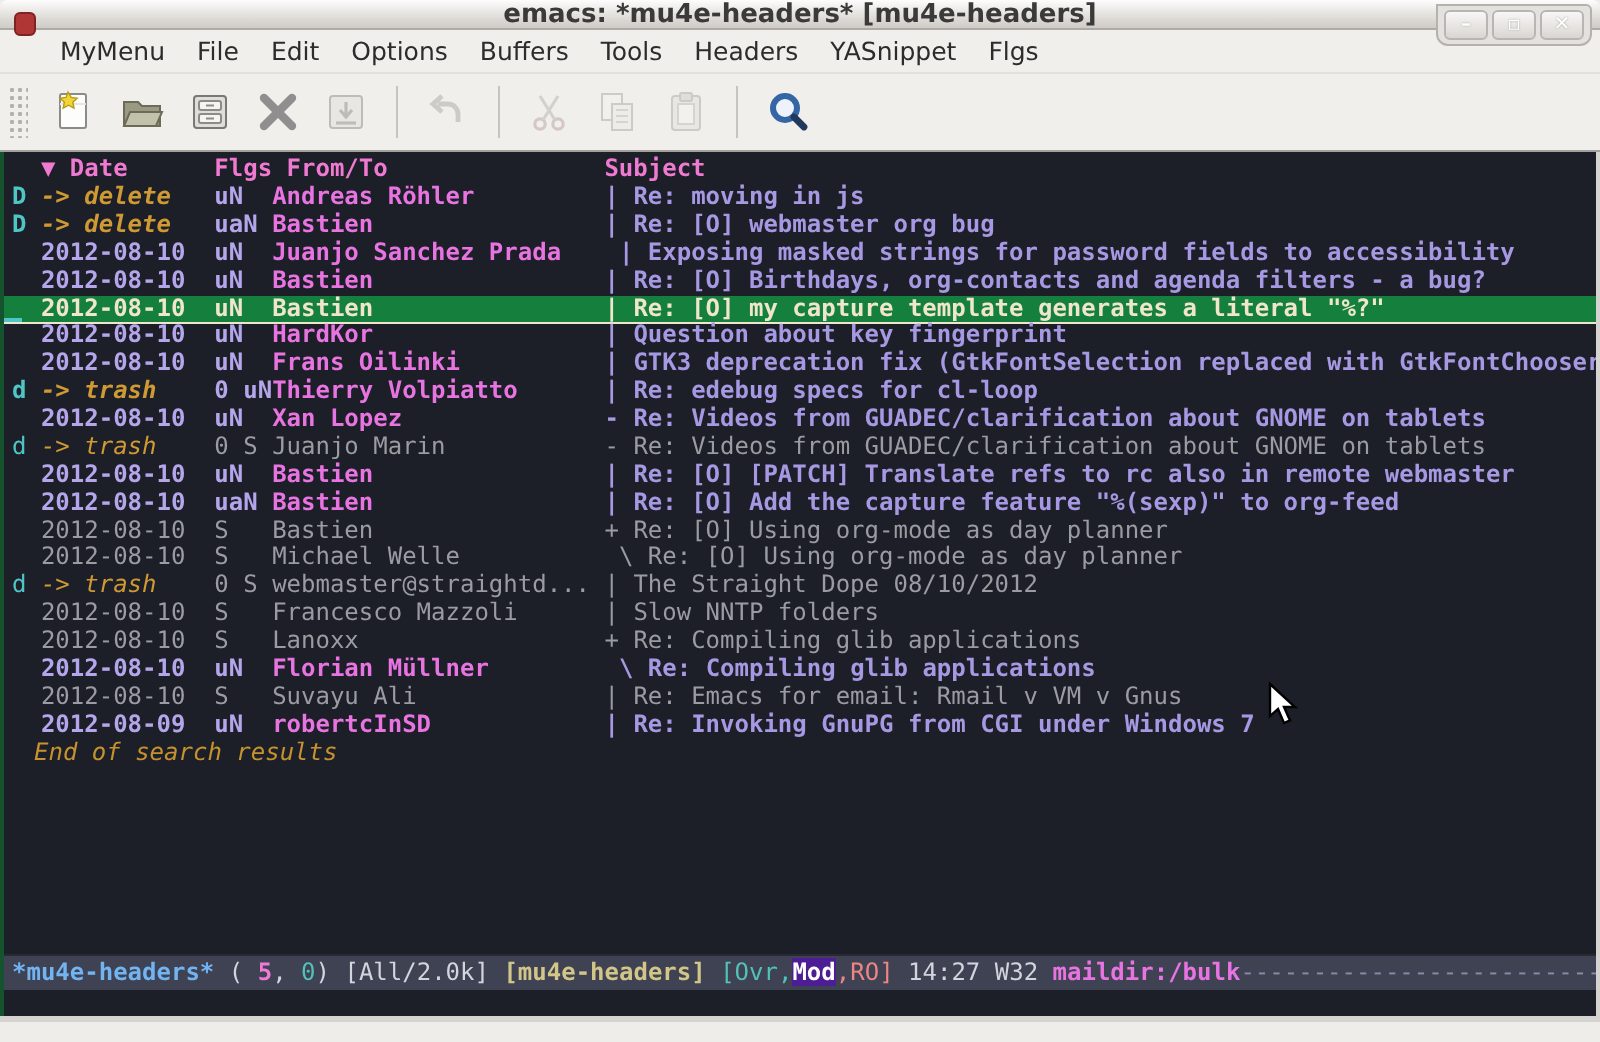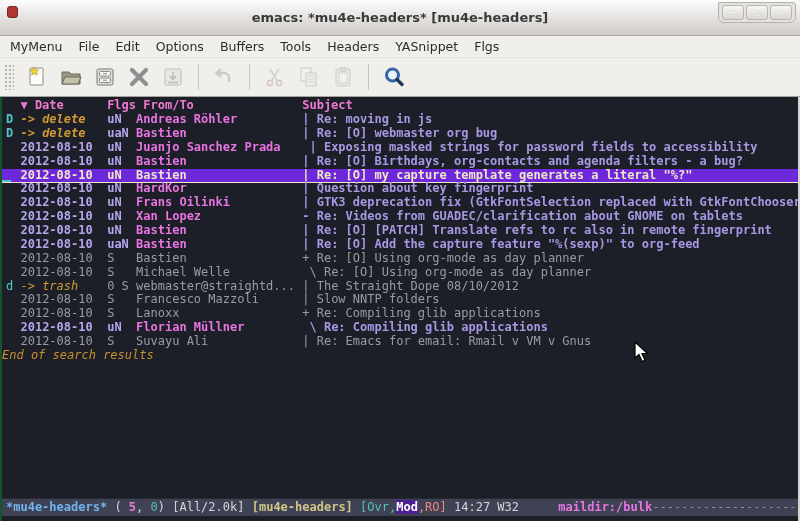--- a/index.html
+++ b/index.html
@@ -1,32 +1,32 @@
 <!DOCTYPE html>
 <html><head>
 <meta charset="utf-8">
 <style>
   html,body{margin:0;padding:0;background:#555;}
   *{box-sizing:border-box;}
   .window{position:relative;width:800px;height:521px;background:#efedea;overflow:hidden;
           font-family:"DejaVu Sans",sans-serif;}
   
-  .titlebar{height:36px;background:linear-gradient(#fdfdfd,#dcd9d5 70%,#cfccc8);
+  .titlebar{height:15px;background:linear-gradient(#fdfdfd,#dcd9d5 70%,#cfccc8);
             border-bottom:1px solid #aeaba7;position:relative;display:flex;align-items:center;justify-content:center;
             border-radius:4px 4px 0 0;text-align:center;}
   .app-icon{position:absolute;left:7px;top:6px;width:11px;height:12px;background:#b03535;
             border:1px solid #7e2323;border-radius:3px;}
   .win-title{font-size:13px;font-weight:bold;color:#3a3a3a;}
   .win-controls{position:absolute;right:4px;top:2px;display:flex;gap:2px;background:#e4e2de;
                 border:1px solid #b5b2ae;border-radius:0 3px 6px 6px;padding:2px 3px;}
   .win-btn{width:22px;height:15px;background:linear-gradient(#f8f7f6,#d9d6d2);border:1px solid #b9b6b2;
            border-radius:3px;display:flex;align-items:center;justify-content:center;cursor:default;}
   .win-btn span{color:#ffffff;font-size:10px;font-weight:bold;line-height:10px;text-shadow:0 0 1px #999;}
   
-  .menubar{height:22px;background:#f1efec;display:flex;align-items:center;padding-left:2px;
+  .menubar{height:22px;background:#f1efec;display:flex;align-items:center;padding-left:22px;
            border-bottom:1px solid #e3e1dd;}
   .menu-item{font-size:12.5px;color:#2c2c2c;padding:2px 8px;}
   
   .toolbar{height:39px;background:#f1efec;display:flex;align-items:center;padding-left:2px;
            border-bottom:1px solid #a3a19c;}
   .tb-handle{width:10px;height:26px;margin:0 6px 0 2px;
              background-image:radial-gradient(circle,#b4b2ae 1px,transparent 1.2px);
              background-size:4px 4px;}
   .tb-btn{width:34px;height:32px;display:flex;align-items:center;justify-content:center;border-radius:3px;}
   .tb-btn.disabled{opacity:.42;}
@@ -37,37 +37,37 @@
           font-family:"DejaVu Sans Mono",monospace;font-size:12px;}
   .hline{height:16px;line-height:16px;white-space:pre;padding-left:4px;color:#f07ad2;font-weight:bold;}
   .row{height:13.88px;line-height:13.88px;white-space:pre;padding-left:4px;position:relative;overflow:hidden;}
   .row.u{font-weight:bold;}
   .c-mark{color:#4fc6c6;}
   .c-markdate{color:#cf9a33;font-style:italic;}
   .u .c-date,.u .c-flags{color:#b5a6ec;}
   .u .c-from{color:#e874e2;}
   .u .c-subj{color:#a698e2;}
   .s .c-date,.s .c-flags,.s .c-from,.s .c-subj{color:#9b9ba2;}
-  .row-current{background:#6d28d9;box-shadow:0 1px 0 #efe6cd;}
+  .row-current{background:#15803d;box-shadow:0 1px 0 #efe6cd;}
   .row-current span{color:#efe6cd !important;font-style:normal;}
   .row-current::before{content:"";position:absolute;left:0;bottom:-1px;width:9px;height:3px;background:#4fc6c6;}
-  .endline{height:13.88px;line-height:13.88px;white-space:pre;padding-left:0;
+  .endline{height:13.88px;line-height:13.88px;white-space:pre;padding-left:15px;
            color:#c6922e;font-style:italic;}
   
   .modeline{height:18px;line-height:17px;background:#3e4252;border-top:1px solid #272a35;
             font-family:"DejaVu Sans Mono",monospace;font-size:12px;white-space:pre;
             padding-left:4px;overflow:hidden;}
   .ml-buffer{color:#72b4f2;font-weight:bold;}
   .ml-plain{color:#d4d4de;}
   .ml-pink{color:#f07ad8;font-weight:bold;}
   .ml-teal{color:#53c1b9;}
   .ml-khaki{color:#d2c588;font-weight:bold;}
   .ml-mod{color:#ffffff;background:#4c1d95;font-weight:bold;}
   .ml-salmon{color:#ef8484;}
-  .ml-magenta{color:#e874e2;font-weight:bold;margin-left:32px;}
+  .ml-magenta{color:#e874e2;font-weight:bold;}
   .ml-dashes{color:#8a8aa8;}
   .echo{height:13px;background:#1d1f28;}
   .bottom-frame{height:3px;background:#d6d4d0;}
   
   .cursor{position:absolute;left:634px;top:341px;width:17px;height:23px;z-index:50;}
 </style>
 </head>
 <body>
 
 <div class="window">
@@ -177,30 +177,33 @@
     <div class="buffer">
       <div class="hline">  ▼ Date      Flgs From/To               Subject</div>
       <div>
           <div class="row u"><span class="c-mark">D </span><span class="c-markdate">-&gt; delete   </span><span class="c-flags">uN  </span><span class="c-from">Andreas Röhler         </span><span class="c-subj">| </span><span class="c-subj">Re: moving in js</span></div>
           <div class="row u"><span class="c-mark">D </span><span class="c-markdate">-&gt; delete   </span><span class="c-flags">uaN </span><span class="c-from">Bastien                </span><span class="c-subj">| </span><span class="c-subj">Re: [O] webmaster org bug</span></div>
           <div class="row u"><span class="c-mark">  </span><span class="c-date">2012-08-10  </span><span class="c-flags">uN  </span><span class="c-from">Juanjo Sanchez Prada    </span><span class="c-subj">| </span><span class="c-subj">Exposing masked strings for password fields to accessibility</span></div>
           <div class="row u"><span class="c-mark">  </span><span class="c-date">2012-08-10  </span><span class="c-flags">uN  </span><span class="c-from">Bastien                </span><span class="c-subj">| </span><span class="c-subj">Re: [O] Birthdays, org-contacts and agenda filters - a bug?</span></div>
           <div class="row u row-current"><span class="c-mark">  </span><span class="c-date">2012-08-10  </span><span class="c-flags">uN  </span><span class="c-from">Bastien                </span><span class="c-subj">| </span><span class="c-subj">Re: [O] my capture template generates a literal "%?"</span></div>
           <div class="row u"><span class="c-mark">  </span><span class="c-date">2012-08-10  </span><span class="c-flags">uN  </span><span class="c-from">HardKor                </span><span class="c-subj">| </span><span class="c-subj">Question about key fingerprint</span></div>
           <div class="row u"><span class="c-mark">  </span><span class="c-date">2012-08-10  </span><span class="c-flags">uN  </span><span class="c-from">Frans Oilinki          </span><span class="c-subj">| </span><span class="c-subj">GTK3 deprecation fix (GtkFontSelection replaced with GtkFontChooser)</span></div>
+          <div class="row u"><span class="c-mark">d </span><span class="c-markdate">-&gt; trash    </span><span class="c-flags">0 uN</span><span class="c-from">Thierry Volpiatto      </span><span class="c-subj">| </span><span class="c-subj">Re: edebug specs for cl-loop</span></div>
           <div class="row u"><span class="c-mark">  </span><span class="c-date">2012-08-10  </span><span class="c-flags">uN  </span><span class="c-from">Xan Lopez              </span><span class="c-subj">- </span><span class="c-subj">Re: Videos from GUADEC/clarification about GNOME on tablets</span></div>
-          <div class="row u"><span class="c-mark">  </span><span class="c-date">2012-08-10  </span><span class="c-flags">uN  </span><span class="c-from">Bastien                </span><span class="c-subj">| </span><span class="c-subj">Re: [O] [PATCH] Translate refs to rc also in remote fingerprint</span></div>
+          <div class="row s"><span class="c-mark">d </span><span class="c-markdate">-&gt; trash    </span><span class="c-flags">0 S </span><span class="c-from">Juanjo Marin           </span><span class="c-subj">- </span><span class="c-subj">Re: Videos from GUADEC/clarification about GNOME on tablets</span></div>
+          <div class="row u"><span class="c-mark">  </span><span class="c-date">2012-08-10  </span><span class="c-flags">uN  </span><span class="c-from">Bastien                </span><span class="c-subj">| </span><span class="c-subj">Re: [O] [PATCH] Translate refs to rc also in remote webmaster</span></div>
           <div class="row u"><span class="c-mark">  </span><span class="c-date">2012-08-10  </span><span class="c-flags">uaN </span><span class="c-from">Bastien                </span><span class="c-subj">| </span><span class="c-subj">Re: [O] Add the capture feature "%(sexp)" to org-feed</span></div>
           <div class="row s"><span class="c-mark">  </span><span class="c-date">2012-08-10  </span><span class="c-flags">S   </span><span class="c-from">Bastien                </span><span class="c-subj">+ </span><span class="c-subj">Re: [O] Using org-mode as day planner</span></div>
           <div class="row s"><span class="c-mark">  </span><span class="c-date">2012-08-10  </span><span class="c-flags">S   </span><span class="c-from">Michael Welle          </span><span class="c-subj"> \ </span><span class="c-subj">Re: [O] Using org-mode as day planner</span></div>
           <div class="row s"><span class="c-mark">d </span><span class="c-markdate">-&gt; trash    </span><span class="c-flags">0 S </span><span class="c-from">webmaster@straightd... </span><span class="c-subj">| </span><span class="c-subj">The Straight Dope 08/10/2012</span></div>
           <div class="row s"><span class="c-mark">  </span><span class="c-date">2012-08-10  </span><span class="c-flags">S   </span><span class="c-from">Francesco Mazzoli      </span><span class="c-subj">| </span><span class="c-subj">Slow NNTP folders</span></div>
           <div class="row s"><span class="c-mark">  </span><span class="c-date">2012-08-10  </span><span class="c-flags">S   </span><span class="c-from">Lanoxx                 </span><span class="c-subj">+ </span><span class="c-subj">Re: Compiling glib applications</span></div>
           <div class="row u"><span class="c-mark">  </span><span class="c-date">2012-08-10  </span><span class="c-flags">uN  </span><span class="c-from">Florian Müllner        </span><span class="c-subj"> \ </span><span class="c-subj">Re: Compiling glib applications</span></div>
           <div class="row s"><span class="c-mark">  </span><span class="c-date">2012-08-10  </span><span class="c-flags">S   </span><span class="c-from">Suvayu Ali             </span><span class="c-subj">| </span><span class="c-subj">Re: Emacs for email: Rmail v VM v Gnus</span></div>
+          <div class="row u"><span class="c-mark">  </span><span class="c-date">2012-08-09  </span><span class="c-flags">uN  </span><span class="c-from">robertcInSD            </span><span class="c-subj">| </span><span class="c-subj">Re: Invoking GnuPG from CGI under Windows 7</span></div>
         </div>
       <div class="endline">End of search results</div>
     </div>
     <div class="modeline"><span class="ml-buffer">*mu4e-headers*</span><span class="ml-plain"> ( </span><span class="ml-pink">5</span><span class="ml-plain">, </span><span class="ml-teal">0</span><span class="ml-plain">) </span><span class="ml-plain">[All/2.0k] </span><span class="ml-khaki">[mu4e-headers] </span><span class="ml-teal">[Ovr,</span><span class="ml-mod">Mod</span><span class="ml-salmon">,RO]</span><span class="ml-plain"> 14:27 W32 </span><span class="ml-magenta">maildir:/bulk</span><span class="ml-dashes">--------------------------------------------</span></div>
     <div class="echo"></div>
   </div>
   <div class="bottom-frame"></div>
 
   <svg class="cursor" viewBox="0 0 17 23">
     <path d="M1,1 L1,17 L5,13.5 L8,20.5 L11,19.2 L8,12.5 L13.5,12.5 Z" fill="#ffffff" stroke="#000000" stroke-width="1.2"></path>

